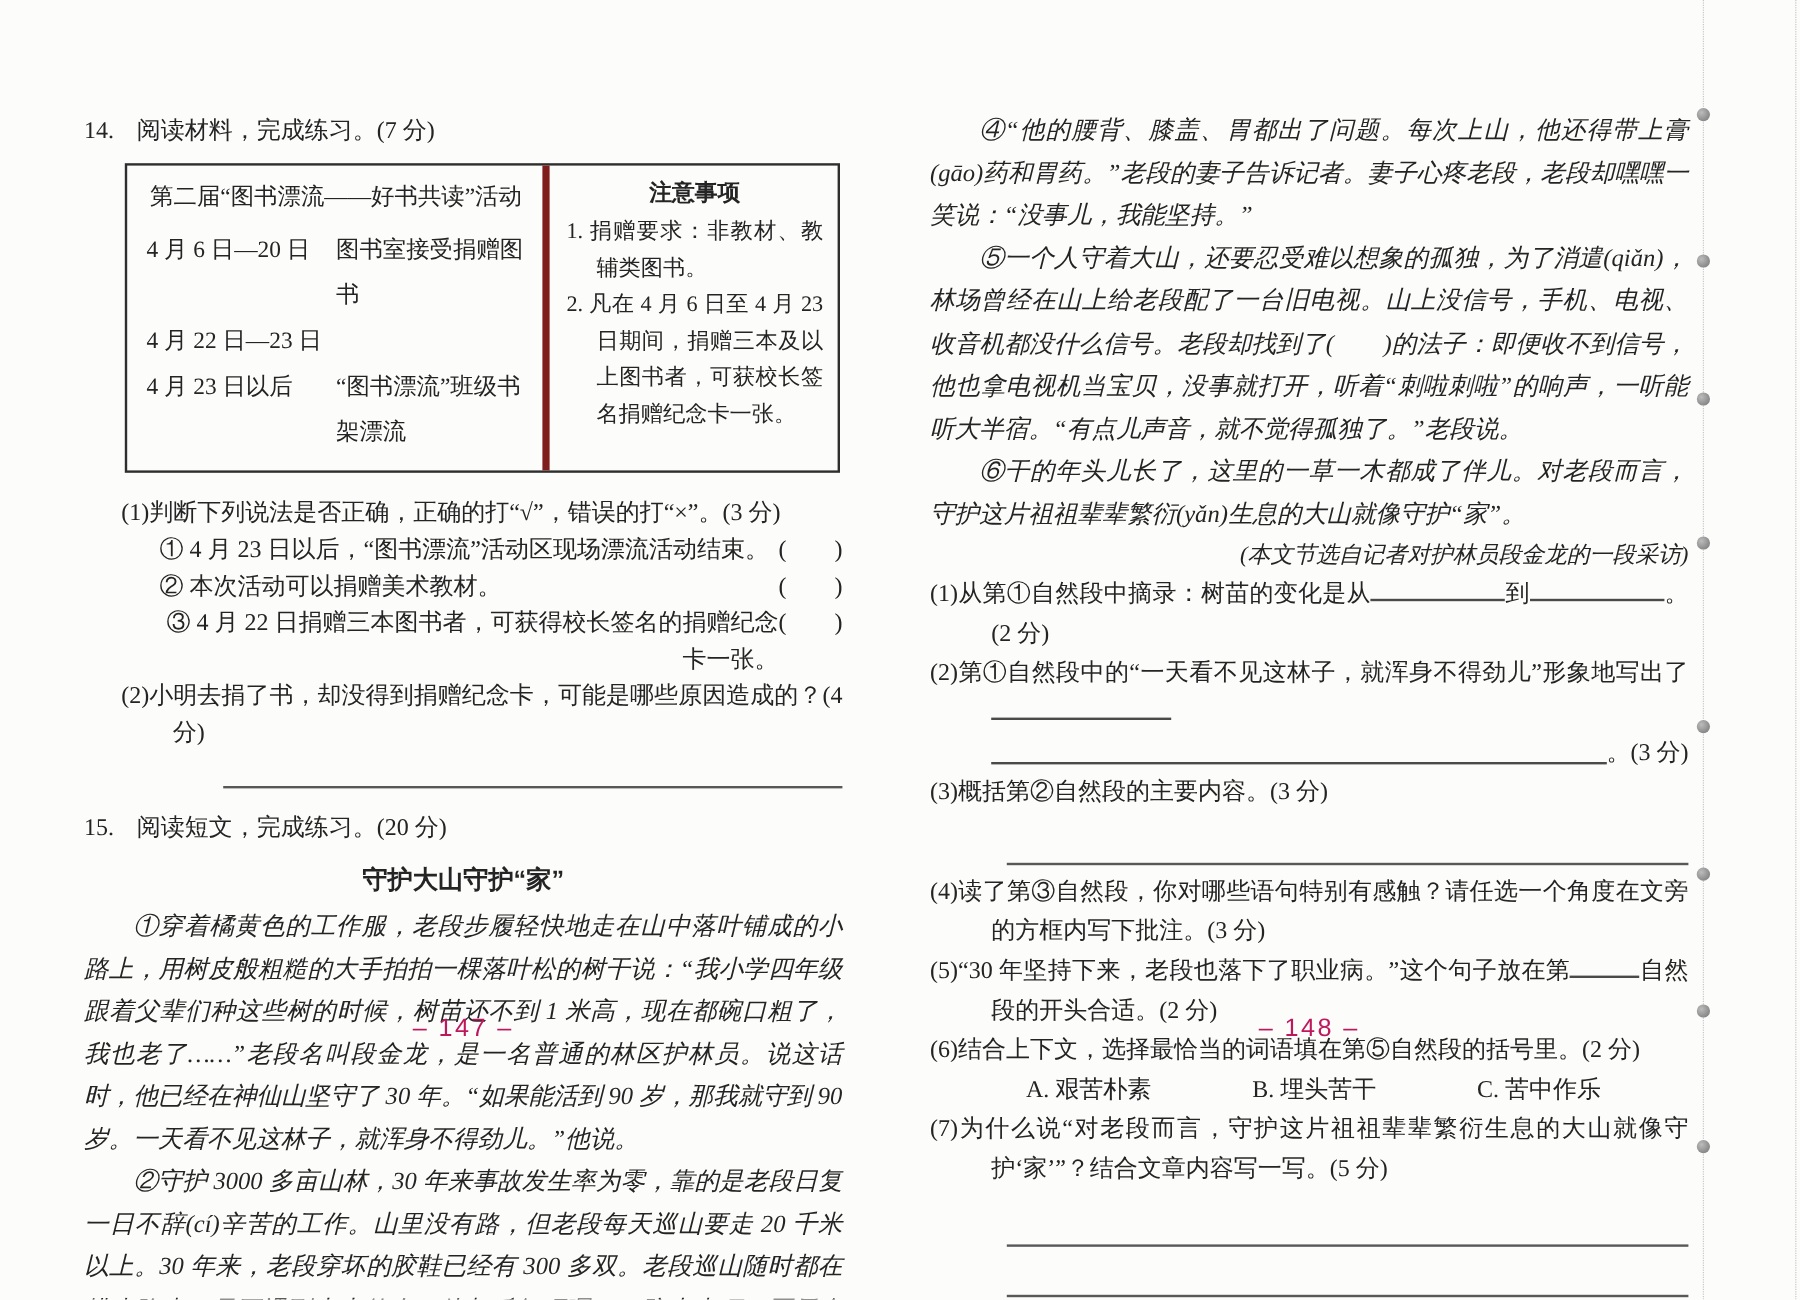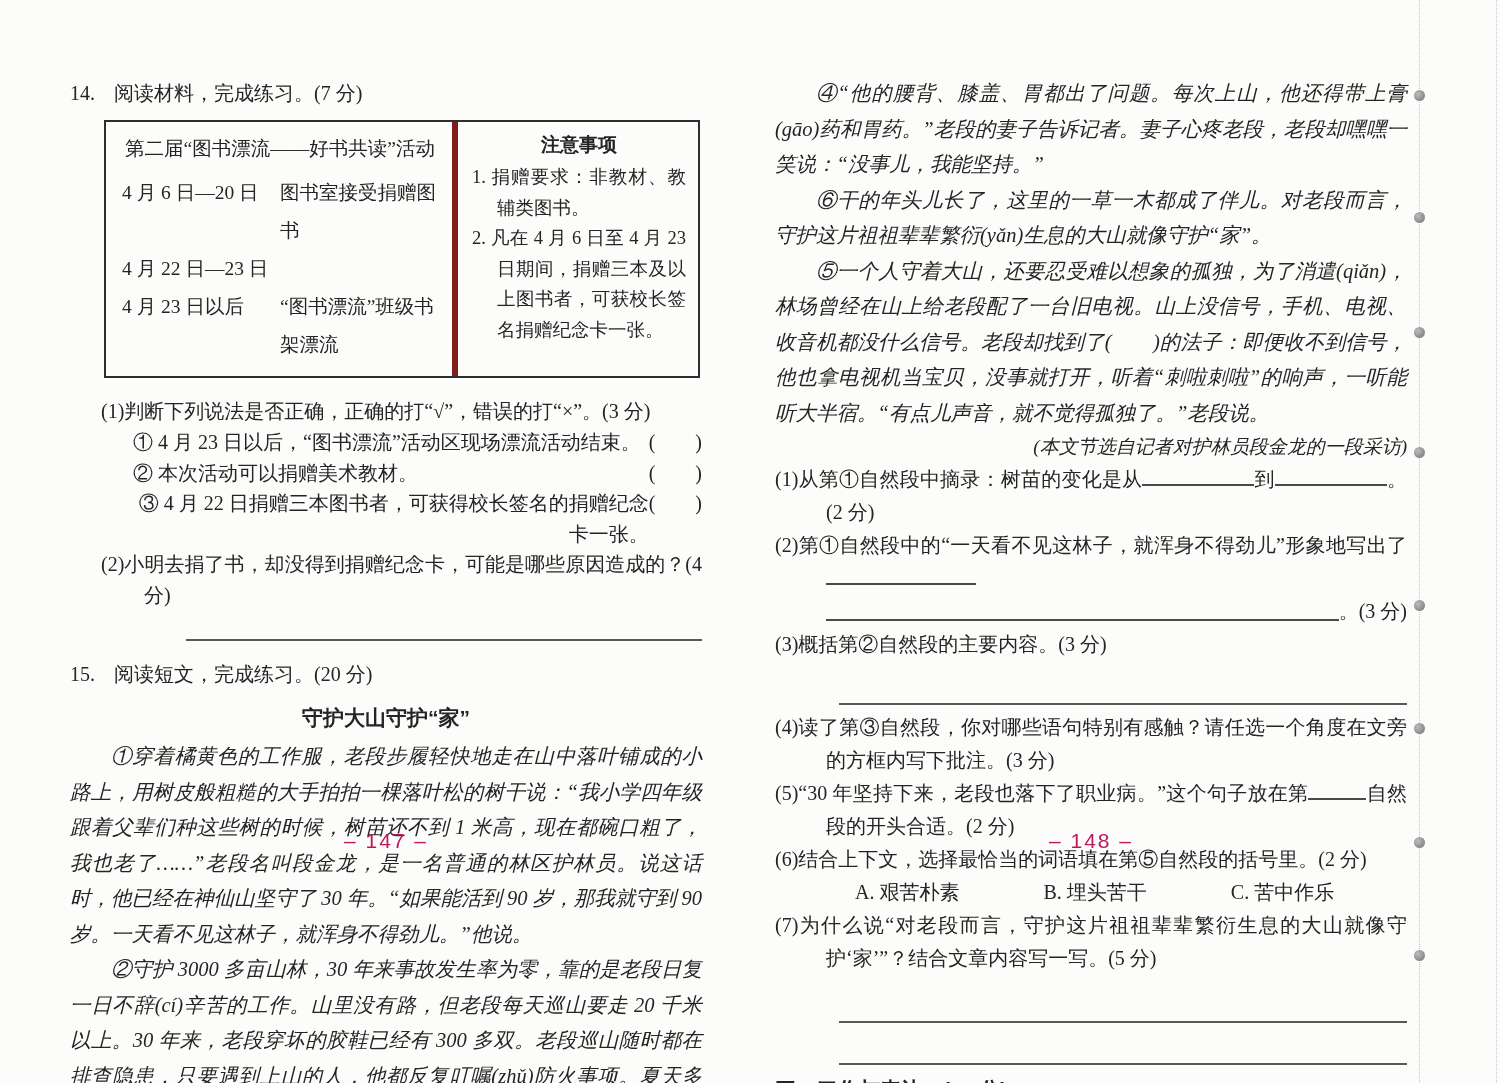--- a/index.html
+++ b/index.html
@@ -1,21 +1,21 @@
 <!DOCTYPE html>
 <html><head>
 <meta charset="utf-8">
 <style>
   html,body{margin:0;padding:0;}
   body{
     width:1500px;height:1083px;position:relative;overflow:hidden;
     background:#fcfcfb;color:#242424;
     font-family:"Liberation Serif","DejaVu Serif",serif;
   }
-  .page{position:absolute;top:0;height:903px;}
+  .page{position:absolute;top:16px;height:903px;}
   .page-left{left:70px;width:632px;}
   .page-right{left:775px;width:632px;}
 
   
   .qhead{font-size:20px;line-height:30px;margin-top:0;}
   .qhead .qno{display:inline-block;width:44px;}
   .subq{margin-left:31px;font-size:20px;line-height:31px;
         padding-left:2.15em;text-indent:-2.15em;text-align:justify;}
   .judge-row{margin-left:63px;display:flex;justify-content:space-between;
         font-size:20px;line-height:30.5px;text-align:right;}
@@ -25,21 +25,21 @@
   
   .info-table{margin:12px 0 0 34px;width:596px;border:2px solid #2e2e2e;
         display:flex;box-sizing:border-box;}
   .cell-left{width:352px;border-right:6px solid #7f1d1d;box-sizing:border-box;
         padding:14px 14px 12px 16px;}
   .tbl-title{text-align:center;font-size:19.5px;line-height:26px;margin-bottom:12px;}
   .tbl-row{display:flex;font-size:19.5px;line-height:38px;}
   .tbl-date{width:158px;flex:none;}
   .cell-right{flex:1;padding:10px 12px 8px 14px;}
   .notes-title{text-align:center;font-weight:700;font-size:19px;line-height:28px;
-        font-family:Liberation Mono, monospace;margin-bottom:2px;}
+        font-family:Liberation Serif, serif;margin-bottom:2px;}
   .note{font-size:18.5px;line-height:30.5px;padding-left:25px;text-indent:-25px;
         text-align:justify;}
 
   
   .article-title{text-align:center;font-weight:700;font-size:21px;line-height:30px;
         font-family:"Liberation Sans","DejaVu Sans",sans-serif;margin:14px 0 6px;}
   .kai{font-size:20.5px;line-height:35.5px;text-align:justify;font-style:italic;}
   .kai .para{text-indent:2em;margin:0;}
 
   
@@ -127,22 +127,22 @@
   </div>
 
   <div class="page-num">– 147 –</div>
 </div>
 
 <div class="page page-right">
   <div style="height:76px"></div>
 
   <div class="kai">
     <p class="para">④“他的腰背、膝盖、胃都出了问题。每次上山，他还得带上膏(gāo)药和胃药。”老段的妻子告诉记者。妻子心疼老段，老段却嘿嘿一笑说：“没事儿，我能坚持。”</p>
+    <p class="para">⑤一个人守着大山，还要忍受难以想象的孤独，为了消遣(qiǎn)，林场曾经在山上给老段配了一台旧电视。山上没信号，手机、电视、收音机都没什么信号。老段却找到了(　　)的法子：即便收不到信号，他也拿电视机当宝贝，没事就打开，听着“刺啦刺啦”的响声，一听能听大半宿。“有点儿声音，就不觉得孤独了。”老段说。</p>
     <p class="para">⑥干的年头儿长了，这里的一草一木都成了伴儿。对老段而言，守护这片祖祖辈辈繁衍(yǎn)生息的大山就像守护“家”。</p>
-    <p class="para">⑤一个人守着大山，还要忍受难以想象的孤独，为了消遣(qiǎn)，林场曾经在山上给老段配了一台旧电视。山上没信号，手机、电视、收音机都没什么信号。老段却找到了(　　)的法子：即便收不到信号，他也拿电视机当宝贝，没事就打开，听着“刺啦刺啦”的响声，一听能听大半宿。“有点儿声音，就不觉得孤独了。”老段说。</p>
   </div>
   <div class="source-note">(本文节选自记者对护林员段金龙的一段采访)</div>
 
   <div class="rq"><span>(1)从第①自然段中摘录：树苗的变化是从</span><span class="blank w112"></span><span>到</span><span class="blank w112"></span><span>。(2 分)</span></div>
 
   <div class="rq"><span>(2)第①自然段中的“一天看不见这林子，就浑身不得劲儿”形象地写出了</span><span class="blank w150"></span></div>
   <div class="fill-line">
     <span class="blank"></span>
     <span class="tail">。(3 分)</span>
   </div>

